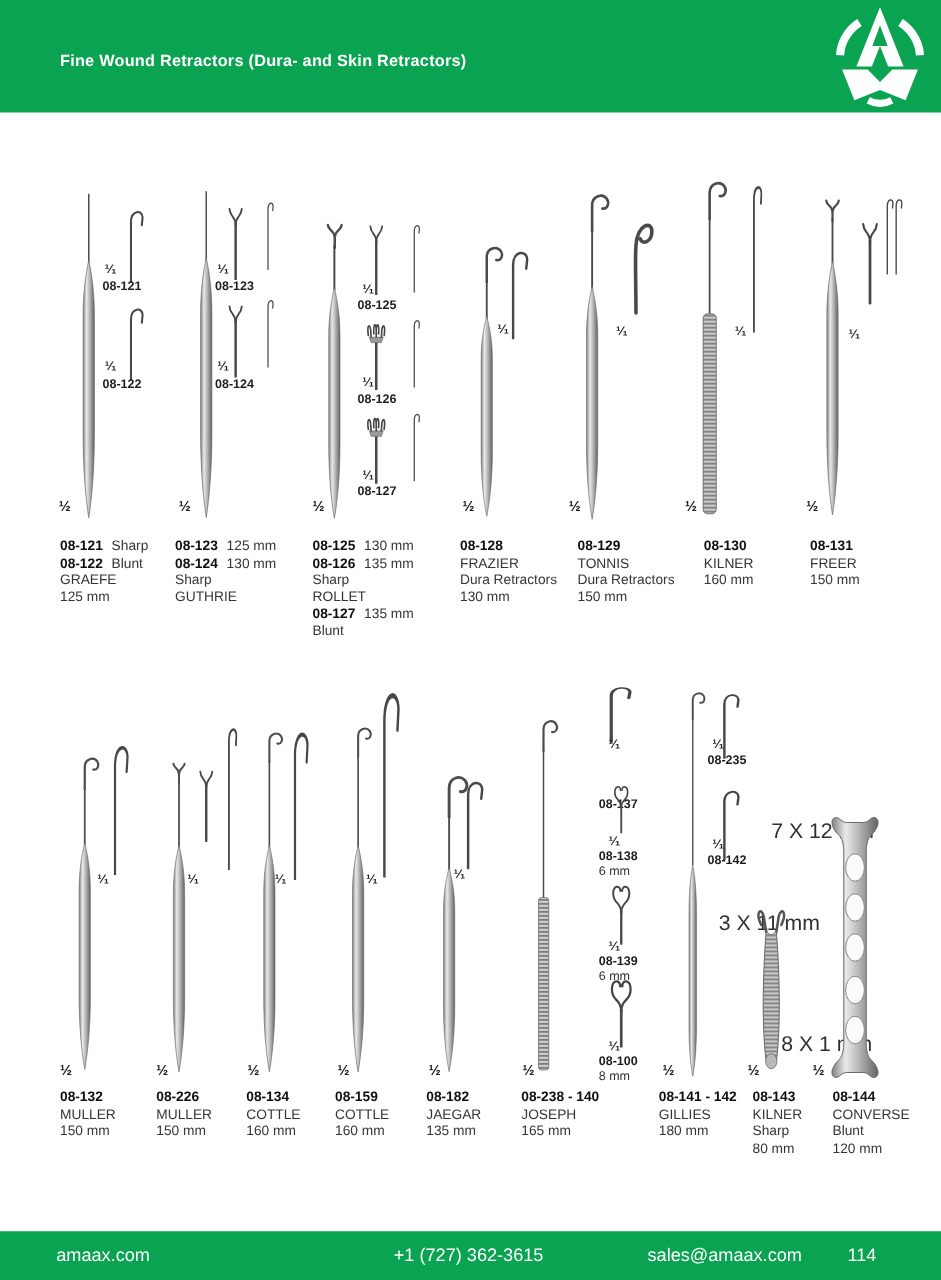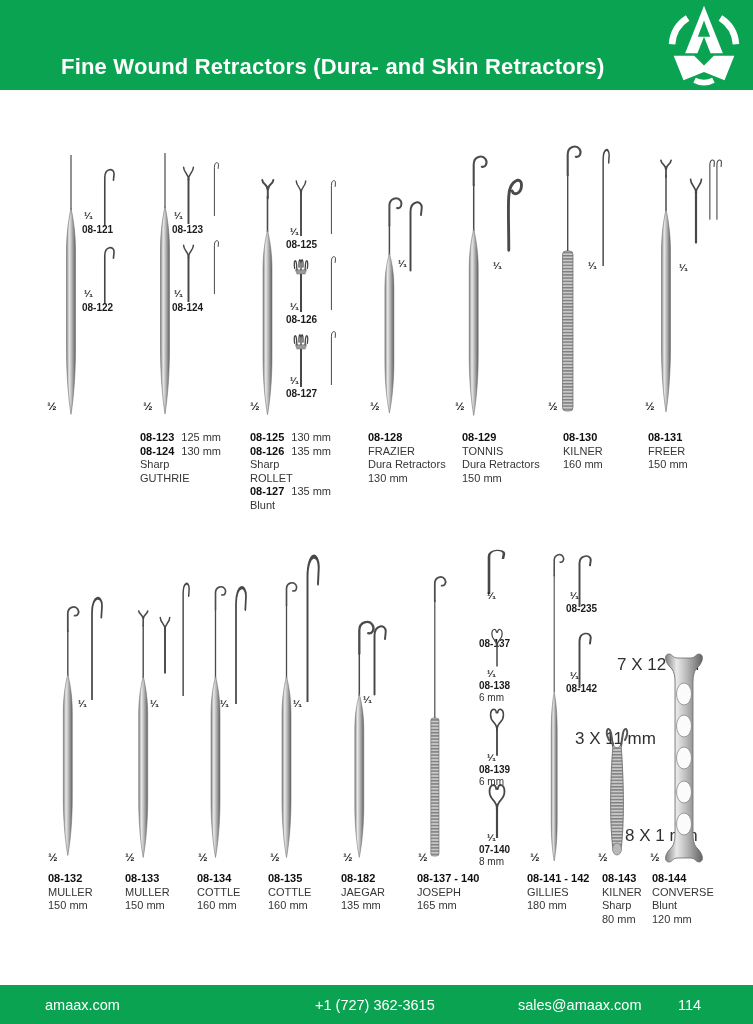--- a/index.html
+++ b/index.html
@@ -2,21 +2,21 @@
 <html><head>
 <meta charset="utf-8">
 <style>
   html,body{margin:0;padding:0;background:#e9e9e9;}
   #page{position:relative;width:753px;height:1024px;background:#ffffff;overflow:hidden;
         font-family:"Liberation Sans",sans-serif;}
   
   .bar{position:absolute;left:0;width:753px;background:#0aa351;}
   #hdr{top:0;height:90px;}
   #ftr{top:985px;height:39px;}
-  #hdr h1{position:absolute;left:45px;top:38px;margin:16px;font-size:22px;font-weight:bold;
+  #hdr h1{position:absolute;left:45px;top:38px;margin:3px;font-size:13px;font-weight:bold;
           color:#ffffff;letter-spacing:.2px;white-space:nowrap;}
   .ftxt{position:absolute;top:12px;color:#ffffff;font-size:14.5px;white-space:nowrap;}
   
   .fig{position:absolute;}
   .mkf{position:absolute;font-weight:bold;font-size:10px;color:#1c1c1c;white-space:nowrap;}
   .mkh{position:absolute;font-weight:bold;font-size:11.5px;color:#1c1c1c;white-space:nowrap;}
   .fcode{position:absolute;font-weight:bold;font-size:10px;color:#1c1c1c;white-space:nowrap;}
   .fsize{position:absolute;font-size:10px;color:#303030;white-space:nowrap;}
   .dim{position:absolute;font-size:17px;color:#303030;white-space:nowrap;}
   
@@ -197,20 +197,26 @@
   <svg class="fig" style="left:688px;top:152px" width="16" height="112" viewBox="0 0 22 95">
       <use href="#det-fork"></use>
     </svg>
   <svg class="fig" style="left:706px;top:150px" width="18" height="74" viewBox="0 0 28 100">
     <use href="#det-side"></use>
       <use href="#det-side" x="11"></use>
   </svg>
   <span class="mkf" style="left:679px;top:262px">¹∕₁</span>
   <span class="mkh" style="left:645px;top:400px">½</span>
 
+  <div class="plabel" style="left:48px;top:431px">
+    <div><b>08-121</b><span>Sharp</span></div>
+    <div><b>08-122</b><span>Blunt</span></div>
+    <div><span>GRAEFE</span></div>
+    <div><span>125 mm</span></div>
+  </div>
   <div class="plabel" style="left:140px;top:431px">
     <div><b>08-123</b><span>125 mm</span></div>
     <div><b>08-124</b><span>130 mm</span></div>
     <div><span>Sharp</span></div>
     <div><span>GUTHRIE</span></div>
   </div>
   <div class="plabel" style="left:250px;top:431px">
     <div><b>08-125</b><span>130 mm</span></div>
     <div><b>08-126</b><span>135 mm</span></div>
     <div><span>Sharp</span></div>
@@ -320,21 +326,21 @@
   <svg class="fig" style="left:487px;top:702px" width="20" height="56" viewBox="0 0 28 70">
       <use href="#det-2hook"></use>
     </svg>
   <span class="mkf" style="left:487px;top:752px">¹∕₁</span>
   <span class="fcode" style="left:479px;top:764px">08-139</span>
   <span class="fsize" style="left:479px;top:776px">6 mm</span>
   <svg class="fig" style="left:485px;top:780px" width="24" height="58" viewBox="0 0 28 70">
       <use href="#det-2hook"></use>
     </svg>
   <span class="mkf" style="left:487px;top:832px">¹∕₁</span>
-  <span class="fcode" style="left:479px;top:844px">07-140</span>
+  <span class="fcode" style="left:479px;top:844px">08-100</span>
   <span class="fsize" style="left:479px;top:856px">8 mm</span>
 
   <svg class="fig" style="left:546px;top:552px" width="24" height="310" viewBox="0 0 24 310">
     <use href="#tip-hook" transform="translate(4,0) scale(0.7)"></use>
     <path d="M8.2 23 V140" stroke="#4a4a4a" stroke-width="1.1"></path>
     <path d="M8.2 140 C10.4 152 11.2 164 11.2 182 L11.2 268 C11.2 288 9.8 300 8.2 309 C6.6 300 5.2 288 5.2 268 L5.2 182 C5.2 164 6 152 8.2 140 Z" fill="url(#met)" stroke="#6a6a6a" stroke-width="0.5"></path>
   </svg>
   <svg class="fig" style="left:575px;top:551px" width="18" height="56" viewBox="0 0 24 100" preserveAspectRatio="none">
       <use href="#det-hook"></use>
     </svg>
@@ -366,56 +372,56 @@
     <ellipse cx="22" cy="172" rx="7.5" ry="11" fill="#fbfbfb" stroke="#888" stroke-width="0.8"></ellipse>
   </svg>
   <span class="mkh" style="left:650px;top:851px">½</span>
 
   <div class="plabel" style="left:48px;top:872px">
     <div><b>08-132</b><span></span></div>
     <div><span>MULLER</span></div>
     <div><span>150 mm</span></div>
   </div>
   <div class="plabel" style="left:125px;top:872px">
-    <div><b>08-133</b><span></span></div>
+    <div><b>08-226</b><span></span></div>
     <div><span>MULLER</span></div>
     <div><span>150 mm</span></div>
   </div>
   <div class="plabel" style="left:197px;top:872px">
     <div><b>08-134</b><span></span></div>
     <div><span>COTTLE</span></div>
     <div><span>160 mm</span></div>
   </div>
   <div class="plabel" style="left:268px;top:872px">
-    <div><b>08-135</b><span></span></div>
+    <div><b>08-159</b><span></span></div>
     <div><span>COTTLE</span></div>
     <div><span>160 mm</span></div>
   </div>
   <div class="plabel" style="left:341px;top:872px">
     <div><b>08-182</b><span></span></div>
     <div><span>JAEGAR</span></div>
     <div><span>135 mm</span></div>
   </div>
   <div class="plabel" style="left:417px;top:872px">
-    <div><b>08-137 - 140</b><span></span></div>
+    <div><b>08-238 - 140</b><span></span></div>
     <div><span>JOSEPH</span></div>
     <div><span>165 mm</span></div>
   </div>
   <div class="plabel" style="left:527px;top:872px">
     <div><b>08-141 - 142</b><span></span></div>
     <div><span>GILLIES</span></div>
     <div><span>180 mm</span></div>
   </div>
   <div class="plabel" style="left:602px;top:872px">
     <div><b>08-143</b><span></span></div>
     <div><span>KILNER</span></div>
     <div><span>Sharp</span></div>
     <div><span>80 mm</span></div>
   </div>
-  <div class="plabel" style="left:652px;top:872px">
+  <div class="plabel" style="left:666px;top:872px">
     <div><b>08-144</b><span></span></div>
     <div><span>CONVERSE</span></div>
     <div><span>Blunt</span></div>
     <div><span>120 mm</span></div>
   </div>
 
   <div id="ftr" class="bar">
     <span class="ftxt" style="left:45px">amaax.com</span>
     <span class="ftxt" style="left:315px">+1 (727) 362-3615</span>
     <span class="ftxt" style="left:518px">sales@amaax.com</span>

